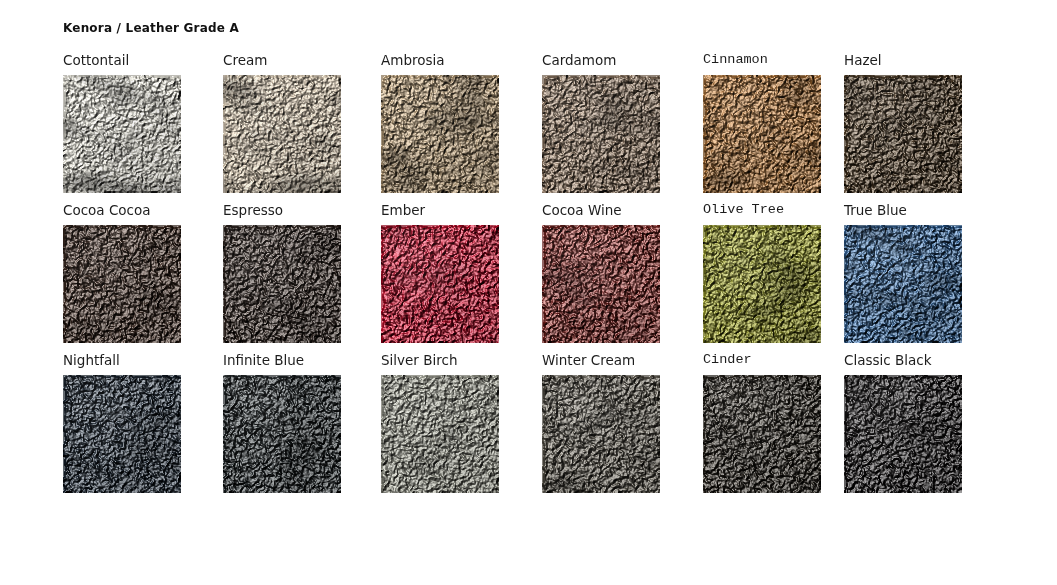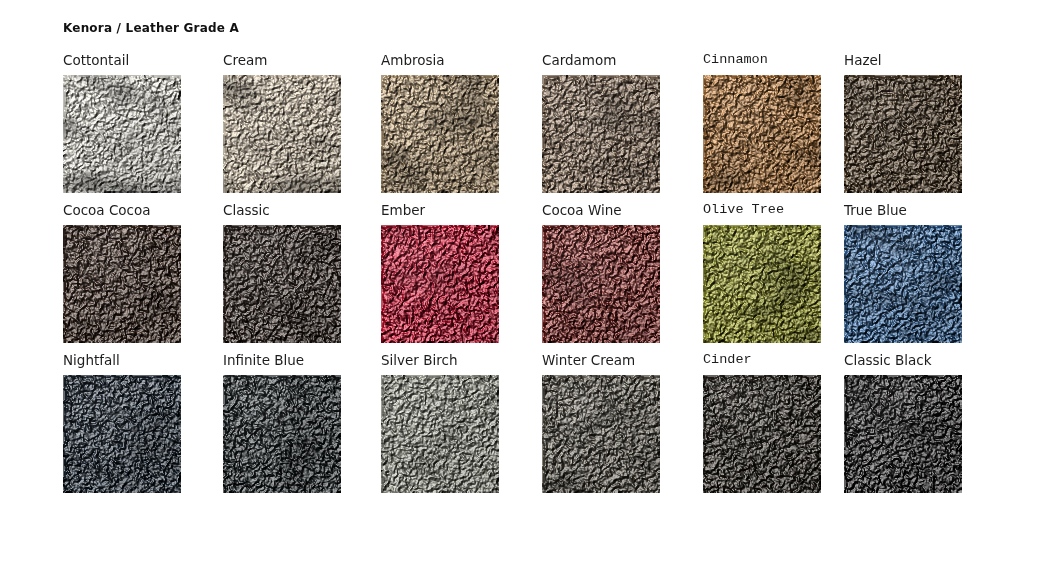--- a/index.html
+++ b/index.html
@@ -509,21 +509,21 @@
     <rect x="0" y="0" width="118" height="118" fill="#ffffff"></rect>
   </g>
   <g filter="url(#crease6)" opacity="0.307" style="mix-blend-mode:multiply">
     <rect x="0" y="0" width="118" height="118" fill="#000000"></rect>
   </g>
 </svg>
             <div class="grain-shade"></div>
           </div>
       </div>
       <div class="swatch-cell col-1">
-        <div class="swatch-label">Classic</div>
+        <div class="swatch-label">Espresso</div>
         <div class="swatch-tile" style="background: rgb(36, 26, 21);">
 <svg xmlns="http://www.w3.org/2000/svg" width="118" height="118" viewBox="0 0 118 118" preserveAspectRatio="none">
   <defs>
     <filter id="grain7" x="0" y="0" width="100%" height="100%" filterUnits="objectBoundingBox" primitiveUnits="userSpaceOnUse" color-interpolation-filters="sRGB">
       <feTurbulence type="fractalNoise" baseFrequency="0.34 0.30" numOctaves="4" seed="60" result="n1"></feTurbulence>
       <feTurbulence type="turbulence" baseFrequency="0.085 0.075" numOctaves="3" seed="63" result="n2"></feTurbulence>
       <feDisplacementMap in="n1" in2="n2" scale="7" xChannelSelector="R" yChannelSelector="G" result="cells"></feDisplacementMap>
       <feColorMatrix in="cells" type="matrix" values="0 0 0 0 0.5
                 0 0 0 0 0.5
                 0 0 0 0 0.5

